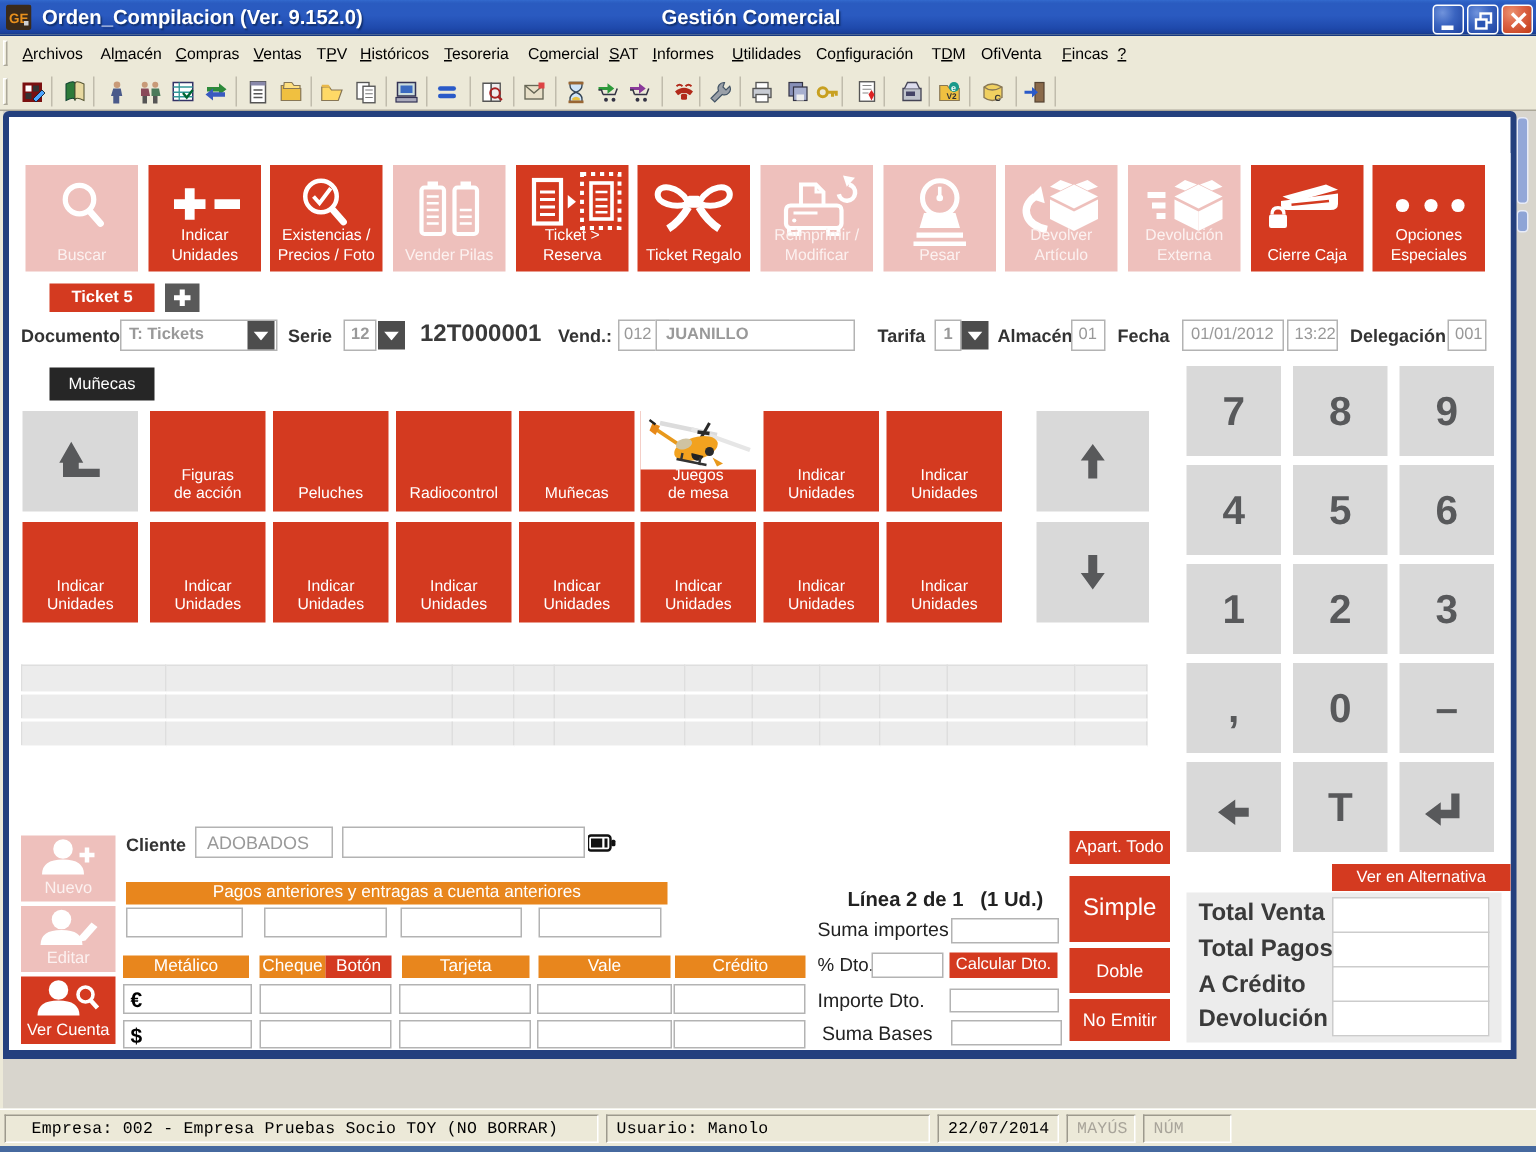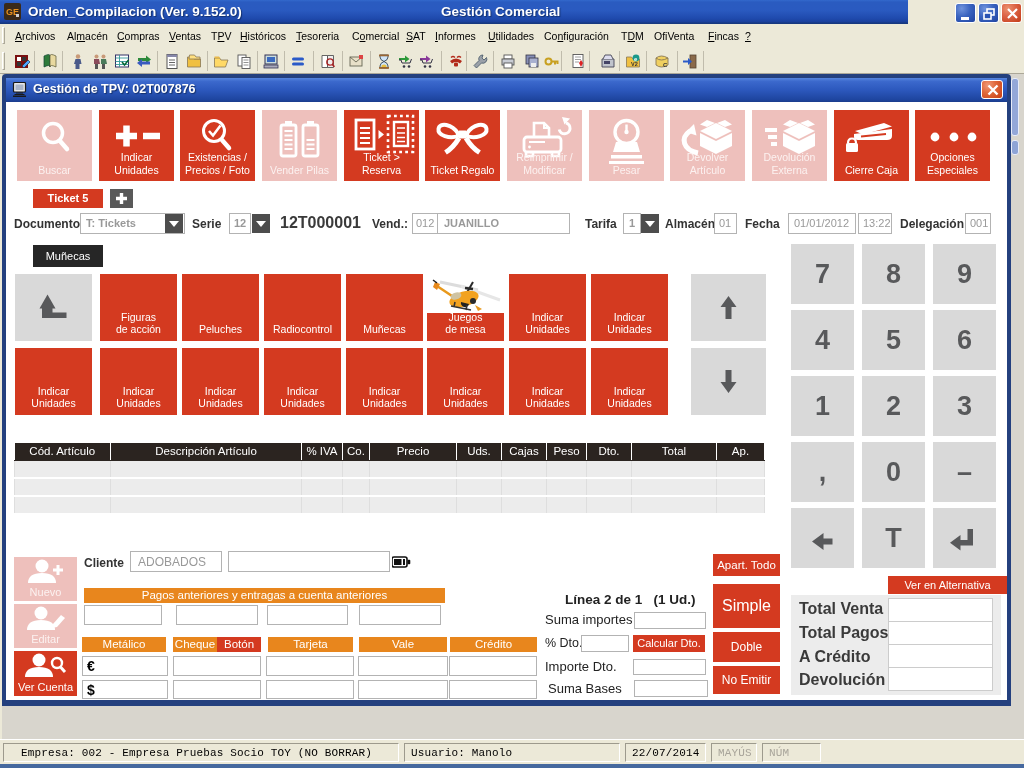--- a/index.html
+++ b/index.html
@@ -1,21 +1,21 @@
 <!DOCTYPE html>
 <html><head>
 <meta charset="utf-8">
 <style>
 * { margin:0; padding:0; box-sizing:border-box; }
 html,body { width:1024px; height:768px; overflow:hidden; }
 body { font-family:"Liberation Sans", sans-serif; position:relative; background:#ece9d8; }
 .abs { position:absolute; }
 
 
-#titlebar { left:0; top:0; width:908px; height:24px;
+#titlebar { left:0; top:0; width:1024px; height:24px;
   background:linear-gradient(to bottom,#336ace 0%,#2e62c6 4%,#2a5bc0 10%,#2a5ac0 45%,#1f4aad 80%,#1a409c 95%,#16387f 100%); }
 #titlebar { border-bottom:1px solid #16387f; }
 #titlebar .ttxt { color:#fff; font-weight:bold; font-size:13.5px; text-shadow:1px 1px 1px #12306e; }
 .winbtn { position:absolute; top:3px; width:21px; height:20px; border:1px solid #fff; border-radius:3px;
   background:radial-gradient(circle at 30% 25%,#7093dc 0%,#3a64c0 45%,#1f43a0 100%); }
 .winbtn svg { position:absolute; left:0; top:0; }
 #btnclose { background:radial-gradient(circle at 30% 25%,#eb9270 0%,#dd6547 40%,#c23b16 100%); }
 
 
 #menubar { left:0; top:24px; width:1024px; height:24px; background:#ece9d8; font-size:10.5px; color:#000; }
@@ -279,34 +279,20 @@
     <div class="tsep" style="left:677px"></div>
     <div class="tsep" style="left:703px"></div>
 </div>
 
 <div class="abs" id="mdi"></div>
 
 <div class="abs" style="left:1011px;top:78px;width:8px;height:58px;background:#93a7d8;border:1px solid #e8ecf8;border-radius:3px"></div>
 <div class="abs" style="left:1011px;top:140px;width:8px;height:15px;background:#8ea4d6;border:1px solid #e8ecf8;border-radius:3px"></div>
 
 <div class="abs" id="child">
-  <div id="ctitle">
-    <svg style="position:absolute;left:6px;top:4px" width="16" height="15">
-      <rect x="1.5" y="0.5" width="12" height="9.5" rx="1" fill="#e8e8e8" stroke="#1a1a1a" stroke-width="1.2"></rect>
-      <rect x="3.5" y="2.5" width="8" height="5.5" fill="#aab4c8"></rect>
-      <path d="M4 11 h7 M2.5 12.5 h10" stroke="#1a1a1a" stroke-width="1"></path>
-      <rect x="1" y="13.5" width="13" height="1.5" fill="#1a1a1a"></rect>
-    </svg>
-    <span class="ct">Gestión de TPV: 02T007876</span>
-    <div id="cclose">
-      <svg width="22" height="19">
-          <path d="M6.5 4.5 L15.5 13.5 M15.5 4.5 L6.5 13.5" stroke="#fff" stroke-width="2.4"></path>
-        </svg>
-    </div>
-  </div>
   <div id="content" style="position:absolute;left:0;top:24px;width:1001px;height:598px;background:#fff;overflow:hidden"></div>
 </div>
 
 <div id="widgets">
 
 <div class="pbtn bigb" style="left:17px">
   <svg width="75" height="60">
         <circle cx="36" cy="23" r="9.5" fill="none" stroke="#fff" stroke-width="3.5"></circle>
         <line x1="43" y1="31" x2="50" y2="39" stroke="#fff" stroke-width="4.5" stroke-linecap="round"></line>
       </svg>
@@ -570,33 +556,20 @@
         <col style="width:27px">
         <col style="width:87px">
         <col style="width:45px">
         <col style="width:45px">
         <col style="width:40px">
         <col style="width:45px">
         <col style="width:85px">
         <col style="width:48px">
       </colgroup>
   <tbody>
-        <tr>
-          <th>Cód. Artículo</th>
-          <th>Descripción Artículo</th>
-          <th>% IVA</th>
-          <th>Co.</th>
-          <th>Precio</th>
-          <th>Uds.</th>
-          <th>Cajas</th>
-          <th>Peso</th>
-          <th>Dto.</th>
-          <th>Total</th>
-          <th>Ap.</th>
-        </tr>
   <tr class="g">
           <td></td>
           <td></td>
           <td></td>
           <td></td>
           <td></td>
           <td></td>
           <td></td>
           <td></td>
           <td></td>

